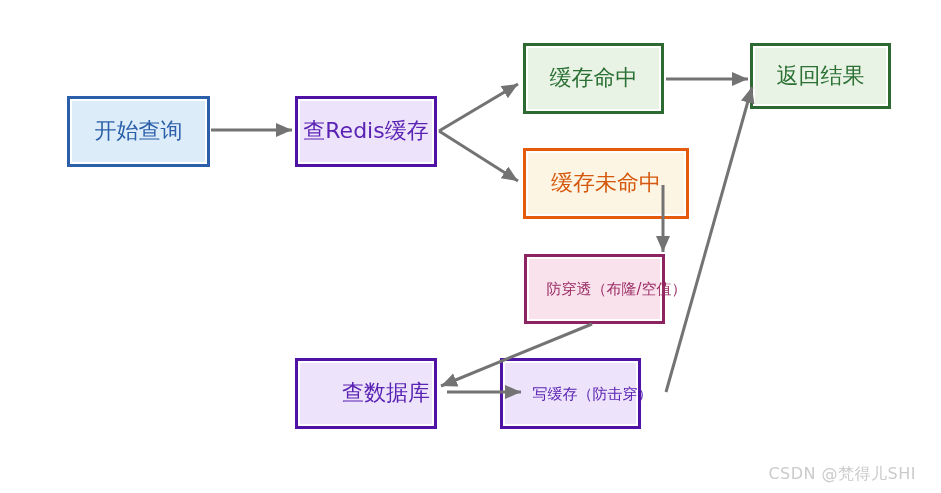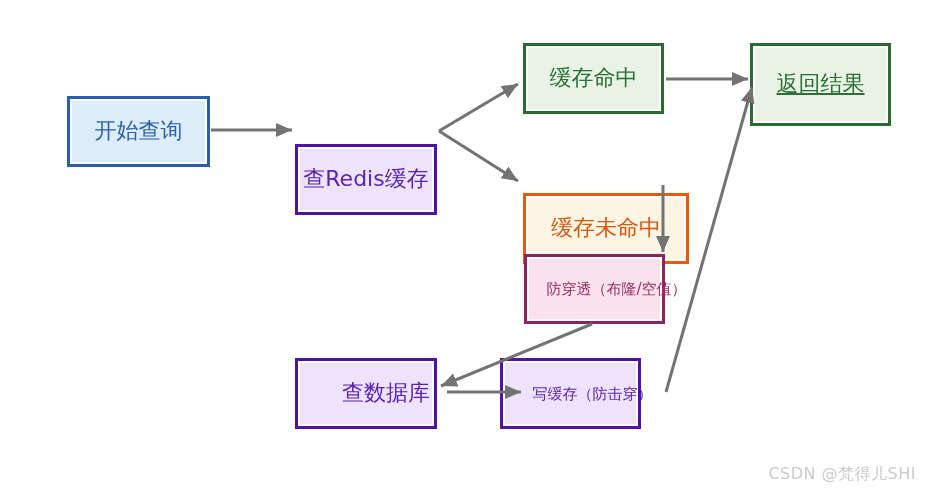--- a/index.html
+++ b/index.html
@@ -42,33 +42,33 @@
     <line x1="663" y1="185" x2="663" y2="252" stroke="#737373" stroke-width="3" marker-end="url(#arrowhead)"></line>
     <line x1="592" y1="324" x2="441" y2="386" stroke="#737373" stroke-width="3" marker-end="url(#arrowhead)"></line>
     <line x1="447" y1="392" x2="521" y2="392" stroke="#737373" stroke-width="3" marker-end="url(#arrowhead)"></line>
     <line x1="666" y1="392" x2="752" y2="87" stroke="#737373" stroke-width="3" marker-end="url(#arrowhead)"></line>
   </svg>
 
   <div class="node t-blue" style="left:67px;top:96px;width:143px;height:71px;">
     <span>开始查询</span>
   </div>
 
-  <div class="node t-purple" style="left:295px;top:96px;width:142px;height:71px;margin-top:48px;">
+  <div class="node t-purple" style="left:295px;top:96px;width:142px;height:71px;">
     <span>查Redis缓存</span>
   </div>
 
   <div class="node t-green" style="left:523px;top:43px;width:141px;height:71px;">
     <span>缓存命中</span>
   </div>
 
-  <div class="node t-green" style="left:750px;top:43px;width:141px;height:83px;text-decoration:underline;">
+  <div class="node t-green" style="left:750px;top:43px;width:141px;height:66px;">
     <span>返回结果</span>
   </div>
 
-  <div class="node t-orange" style="left:523px;top:148px;width:166px;height:71px;margin-top:45px;">
+  <div class="node t-orange" style="left:523px;top:148px;width:166px;height:71px;">
     <span>缓存未命中</span>
   </div>
 
   <div class="node t-magenta small" style="left:524px;top:254px;width:141px;height:70px;">
     <span>防穿透（布隆/空值）</span>
   </div>
 
   <div class="node t-purple" style="left:295px;top:358px;width:142px;height:71px;padding-left:40px;">
     <span>查数据库</span>
   </div>

